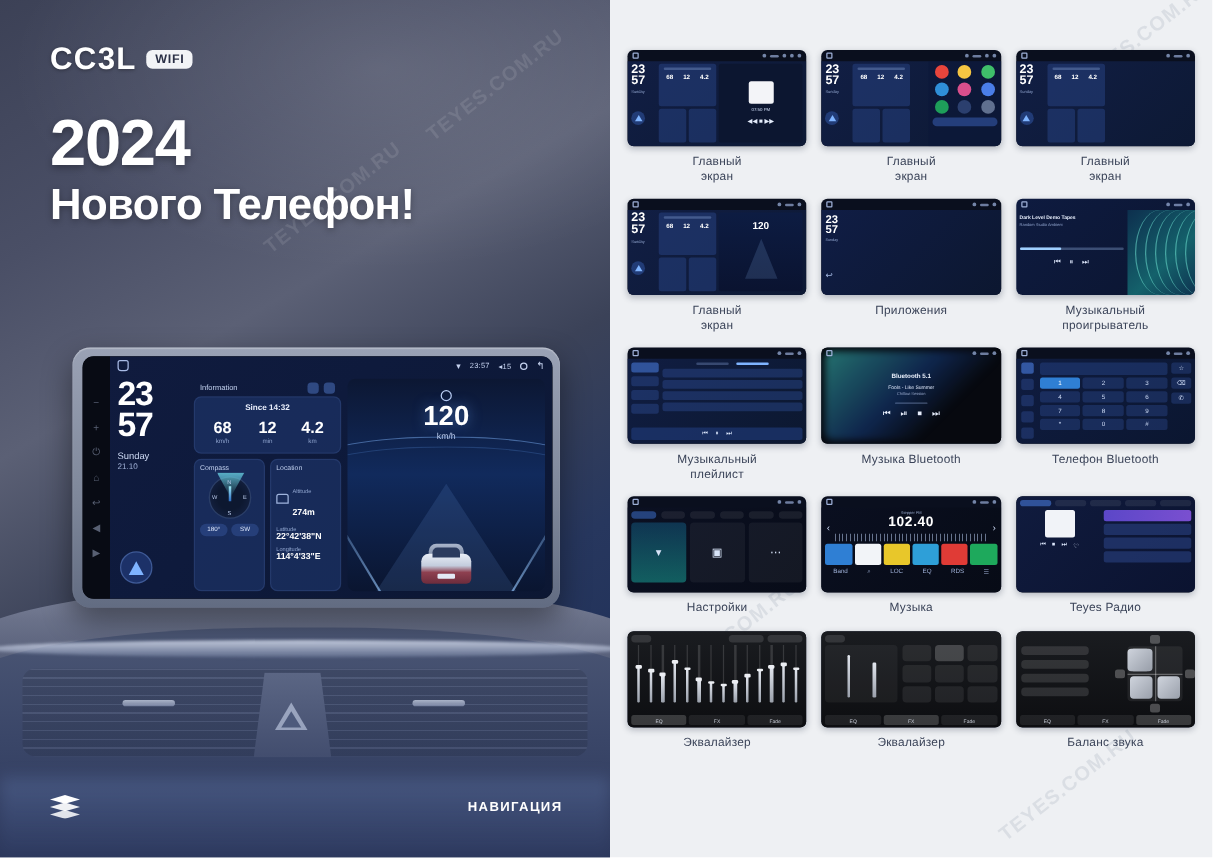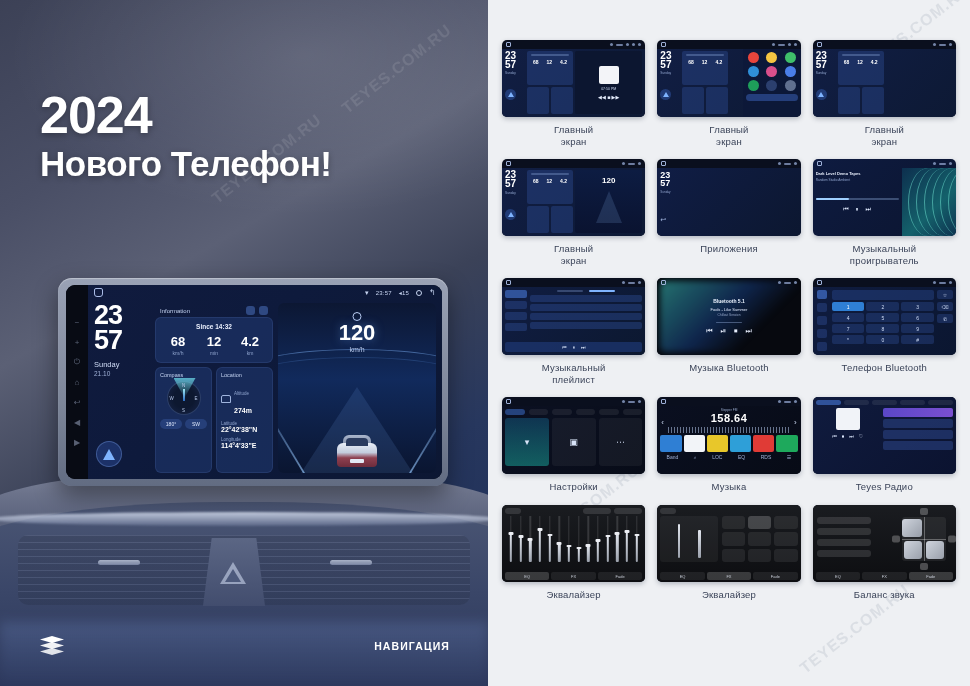--- a/index.html
+++ b/index.html
@@ -503,20 +503,24 @@
 
 <div class="page">
 
   <div class="left-panel">
     <div class="lp-sheen"></div>
 
     <div class="wm" style="left:200px; top:150px;">TEYES.COM.RU</div>
     <div class="wm" style="left:40px; top:560px;">TEYES.COM.RU</div>
     <div class="wm" style="left:330px; top:60px;">TEYES.COM.RU</div>
 
+    <div class="logo-row">
+      <span class="logo-text">CC3L</span>
+      <span class="wifi-badge">WIFI</span>
+    </div>
 
     <div class="headline">
       <div class="hl-year">2024</div>
       <div class="hl-l2">Нового Телефон!</div>
     </div>
 
     <div class="car-scene">
       <div class="dash-top"></div>
       <div class="dash-body"></div>
       <div class="dash-trim"></div>
@@ -1093,21 +1097,21 @@
           <div class="ms-top">
             <span class="ms-home"></span>
             <span class="ms-tr">
               <i class="ms-dot"></i>
                 <i class="ms-bar"></i>
                 <i class="ms-dot"></i>
             </span>
           </div>
           <div class="rd">
             <div class="rd-top">Stepper FM</div>
-            <div class="rd-freq">158.64</div>
+            <div class="rd-freq">102.40</div>
             <div class="rd-arrows">
               <span>‹</span>
               <span>›</span>
             </div>
             <div class="rd-scale"></div>
             <div class="rd-presets">
               <i class="rd-p" style="background:#2f7fd4"></i>
               <i class="rd-p" style="background:#f2f4f8"></i>
               <i class="rd-p" style="background:#e8c72a"></i>
               <i class="rd-p" style="background:#2e9fd8"></i>

